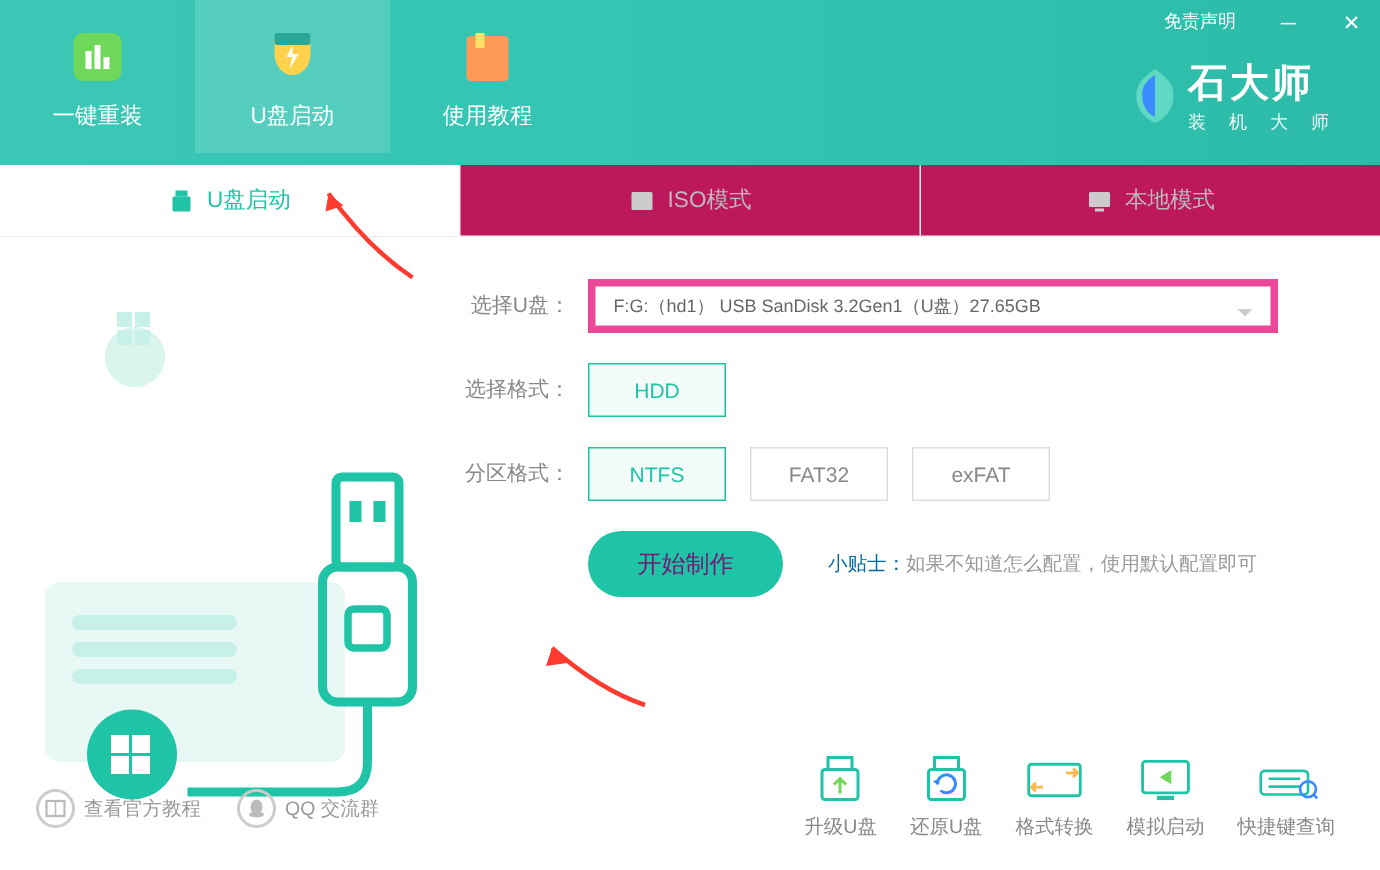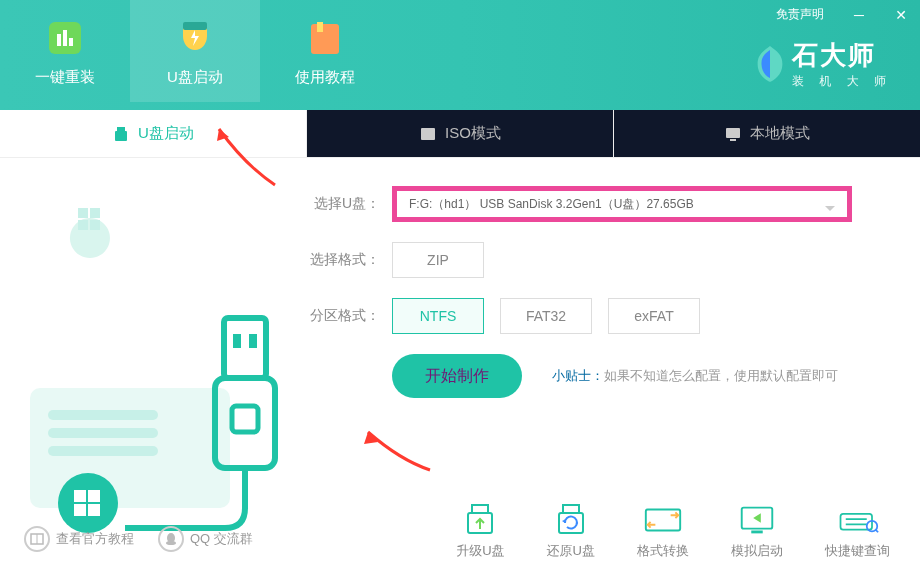--- a/index.html
+++ b/index.html
@@ -17,41 +17,41 @@
 
 .brand { position: absolute; right: 28px; top: 38px; display: flex; align-items: center; }
 .brand-text { color: #fff; }
 .brand-text .t1 { font-size: 26px; font-weight: bold; letter-spacing: 2px; }
 .brand-text .t2 { font-size: 12px; letter-spacing: 6px; opacity: 0.9; }
 
 .mode-tabs { height: 48px; display: flex; border-bottom: 1px solid #eee; }
 .mode-tab { flex: 1; display: flex; align-items: center; justify-content: center; gap: 8px; font-size: 15px; color: #bbb; cursor: pointer; border-right: 1px solid #eee; }
 .mode-tab:last-child { border-right: none; }
 .mode-tab.active { color: #1fc3a6; background: #fff; }
-.mode-tab:not(.active) { background: #0f172a; }
+.mode-tab:not(.active) { background: #be185d; }
 
 .content { display: flex; height: 360px; }
 .left-illust { width: 300px; position: relative; }
 .form-area { flex: 1; padding: 28px 40px 0 10px; }
 
 .form-row { display: flex; align-items: center; margin-bottom: 20px; }
 .form-label { width: 70px; text-align: right; color: #888; font-size: 14px; margin-right: 12px; }
 .select-box { flex: 1; height: 36px; border: 5px solid #ec4899; display: flex; align-items: center; padding: 0 12px; font-size: 12px; color: #666; font-family: monospace, "Microsoft YaHei"; position: relative; cursor: pointer; max-width: 460px; }
 .select-box::after { content: ""; position: absolute; right: 12px; top: 15px; border: 5px solid transparent; border-top-color: #ccc; }
 
 .opt-group { display: flex; gap: 16px; }
 .opt-btn { width: 92px; height: 36px; border: 1px solid #ddd; display: flex; align-items: center; justify-content: center; font-size: 14px; color: #888; cursor: pointer; background: #fff; }
 .opt-btn.sel { border-color: #1fc3a6; color: #1fc3a6; background: #f2fdfa; }
 
 .start-row { display: flex; align-items: center; margin-top: 10px; padding-left: 82px; }
 .start-btn { width: 130px; height: 44px; border-radius: 22px; background: #1fc3a6; color: #701a75; font-size: 16px; display: flex; align-items: center; justify-content: center; cursor: pointer; }
 .tip { margin-left: 30px; font-size: 13px; color: #999; }
 .tip .orange { color: #0369a1; }
 
-.bottom-actions { position: absolute; bottom: 20px; right: 30px; display: flex; gap: 42px; }
+.bottom-actions { position: absolute; bottom: 20px; right: 30px; display: flex; gap: 22px; }
 .action { display: flex; flex-direction: column; align-items: center; gap: 6px; font-size: 13px; color: #888; cursor: pointer; }
 .action .ic { width: 42px; height: 32px; display: flex; align-items: center; justify-content: center; color: #1fc3a6; }
 
 .bottom-left { position: absolute; bottom: 28px; left: 24px; display: flex; gap: 24px; }
 .bl-item { display: flex; align-items: center; gap: 6px; color: #999; font-size: 13px; cursor: pointer; }
 .bl-circle { width: 26px; height: 26px; border-radius: 50%; border: 2px solid #ccc; display: flex; align-items: center; justify-content: center; }
 
 .arrow { position: absolute; pointer-events: none; }
 .arrow1 { left: 205px; top: 115px; }
 .arrow2 { left: 350px; top: 420px; }
@@ -170,22 +170,22 @@
     <div class="form-row">
       <div class="form-label">选择U盘：</div>
       <div class="select-box">
         <span>F:G:（hd1） USB SanDisk 3.2Gen1（U盘）27.65GB</span>
       </div>
     </div>
 
     <div class="form-row">
       <div class="form-label">选择格式：</div>
       <div class="opt-group">
-        <div class="opt-btn">
-            <span>ZIP</span>
+        <div class="opt-btn sel">
+            <span>HDD</span>
           </div>
       </div>
     </div>
 
     <div class="form-row">
       <div class="form-label">分区格式：</div>
       <div class="opt-group">
         <div class="opt-btn sel">
             <span>NTFS</span>
           </div>

